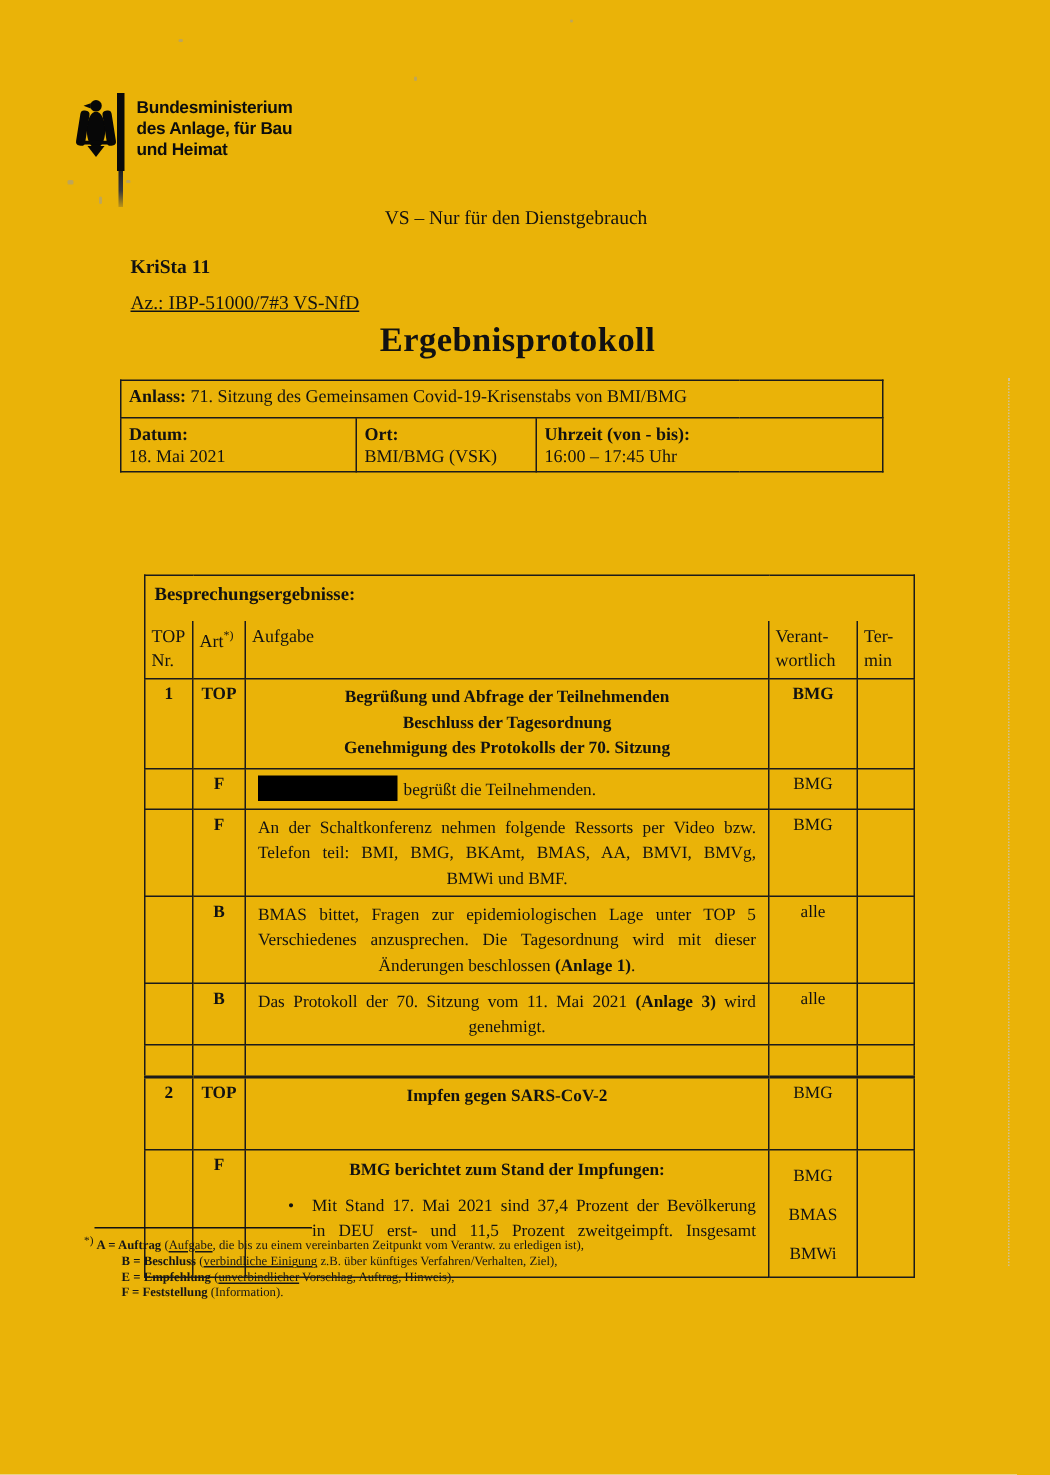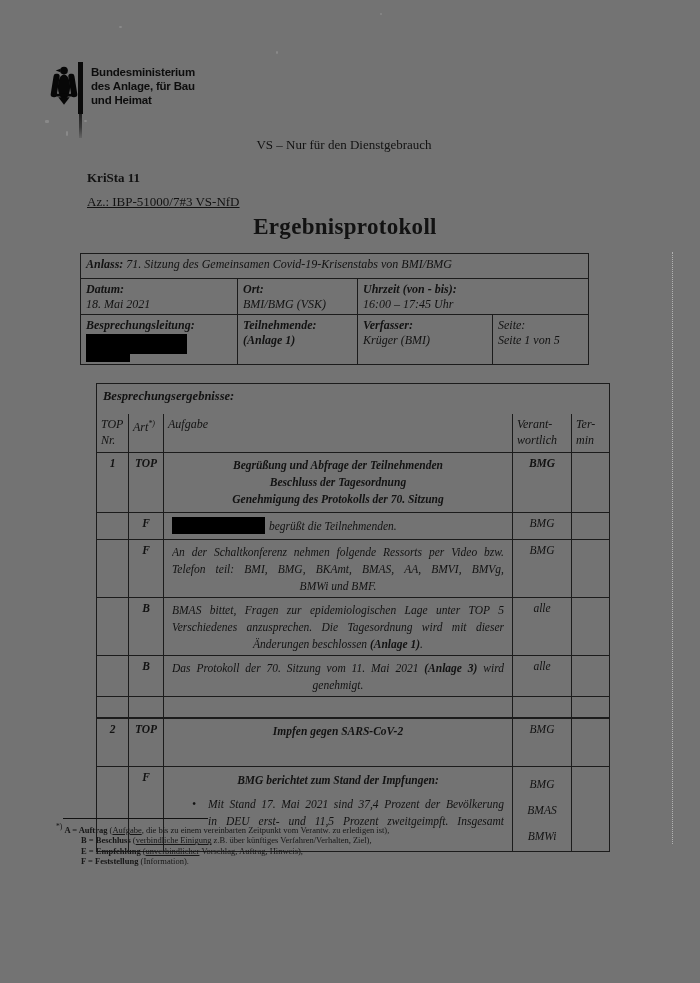--- a/index.html
+++ b/index.html
@@ -1,18 +1,18 @@
 <!DOCTYPE html>
 <html><head>
 <meta charset="utf-8">
 <style>
   html,body{margin:0;padding:0;background:#e9e9e9;}
   .page{
     position:relative; width:700px; height:983px; margin:0 auto;
-    background:#737373; color:#121212; overflow:hidden;
+    background:#eab308; color:#121212; overflow:hidden;
     font-family:"Liberation Serif", serif;
   }
   
   .logo{position:absolute; left:50px; top:62px; display:flex;}
   .eagle{width:28px; height:46px;}
   .logo-bar{position:absolute; left:28px; top:0; width:5px; height:52px; background:#0a0a0a;}
   .logo-bar-tail{position:absolute; left:29px; top:52px; width:3px; height:24px;
     background:linear-gradient(#222 0%,#3a3a3a 55%,rgba(60,60,60,.25) 100%);}
   .ministry-name{
     position:absolute; left:41px; top:3px; width:150px;
@@ -20,21 +20,21 @@
     line-height:14px; color:#0d0d0d; letter-spacing:-0.2px; white-space:nowrap;
   }
   
   .vs-line{position:absolute; left:-6px; top:137px; width:700px; text-align:center;
     font-size:13px;}
   .krista{position:absolute; left:87px; top:170px; font-size:13px; font-weight:700;}
   .az{position:absolute; left:87px; top:194px; font-size:13px; text-decoration:underline;}
   .doc-title{position:absolute; left:-5px; top:214px; width:700px; text-align:center;
     font-size:23px; font-weight:700; letter-spacing:.3px;}
   
-  table{border-collapse:collapse; table-layout:fixed;font-style:italic;}
+  table{border-collapse:collapse; table-layout:fixed;}
   td{vertical-align:top; overflow:hidden;}
   .meta-table{position:absolute; left:80px; top:253px; width:508px;}
   .meta-table td{border:1.6px solid #1b1b1b; font-size:12px; line-height:15px; padding:3px 5px 2px 5px;}
   .meta-table .lbl{font-weight:700;}
   .results-table{position:absolute; left:96px; top:383px; width:513px;}
   .results-table td{border:1.5px solid #1b1b1b; font-size:11.5px;}
   .results-table td.caption-cell{border-bottom:none; font-weight:700; font-size:12.5px; padding:5px 6px 2px 6px;}
   .results-table tr.hdr td{border-top:none; font-size:12px; line-height:16px; padding:2px 4px;}
   .art-cell{text-align:center; font-weight:700; padding-top:4px;}
   .nr-cell{text-align:center; font-weight:700; padding-top:4px;}
@@ -113,39 +113,20 @@
       </td>
       <td>
         <div class="lbl">Ort:</div>
         <div>BMI/BMG (VSK)</div>
       </td>
       <td colspan="2">
         <div class="lbl">Uhrzeit (von - bis):</div>
         <div>16:00 – 17:45 Uhr</div>
       </td>
     </tr>
-    <tr>
-      <td style="height:38px">
-        <div class="lbl">Besprechungsleitung:</div>
-        <div class="redact-meta-wide"></div>
-        <div class="redact-meta-narrow"></div>
-      </td>
-      <td>
-        <div class="lbl">Teilnehmende:</div>
-        <div class="lbl">(Anlage 1)</div>
-      </td>
-      <td>
-        <div class="lbl">Verfasser:</div>
-        <div>Krüger (BMI)</div>
-      </td>
-      <td>
-        <div>Seite:</div>
-        <div>Seite 1 von 5</div>
-      </td>
-    </tr>
   </tbody>
     </table>
 
   <table class="results-table">
     <colgroup>
         <col style="width:32px">
         <col style="width:35px">
         <col style="width:349px">
         <col style="width:59px">
         <col style="width:38px">

